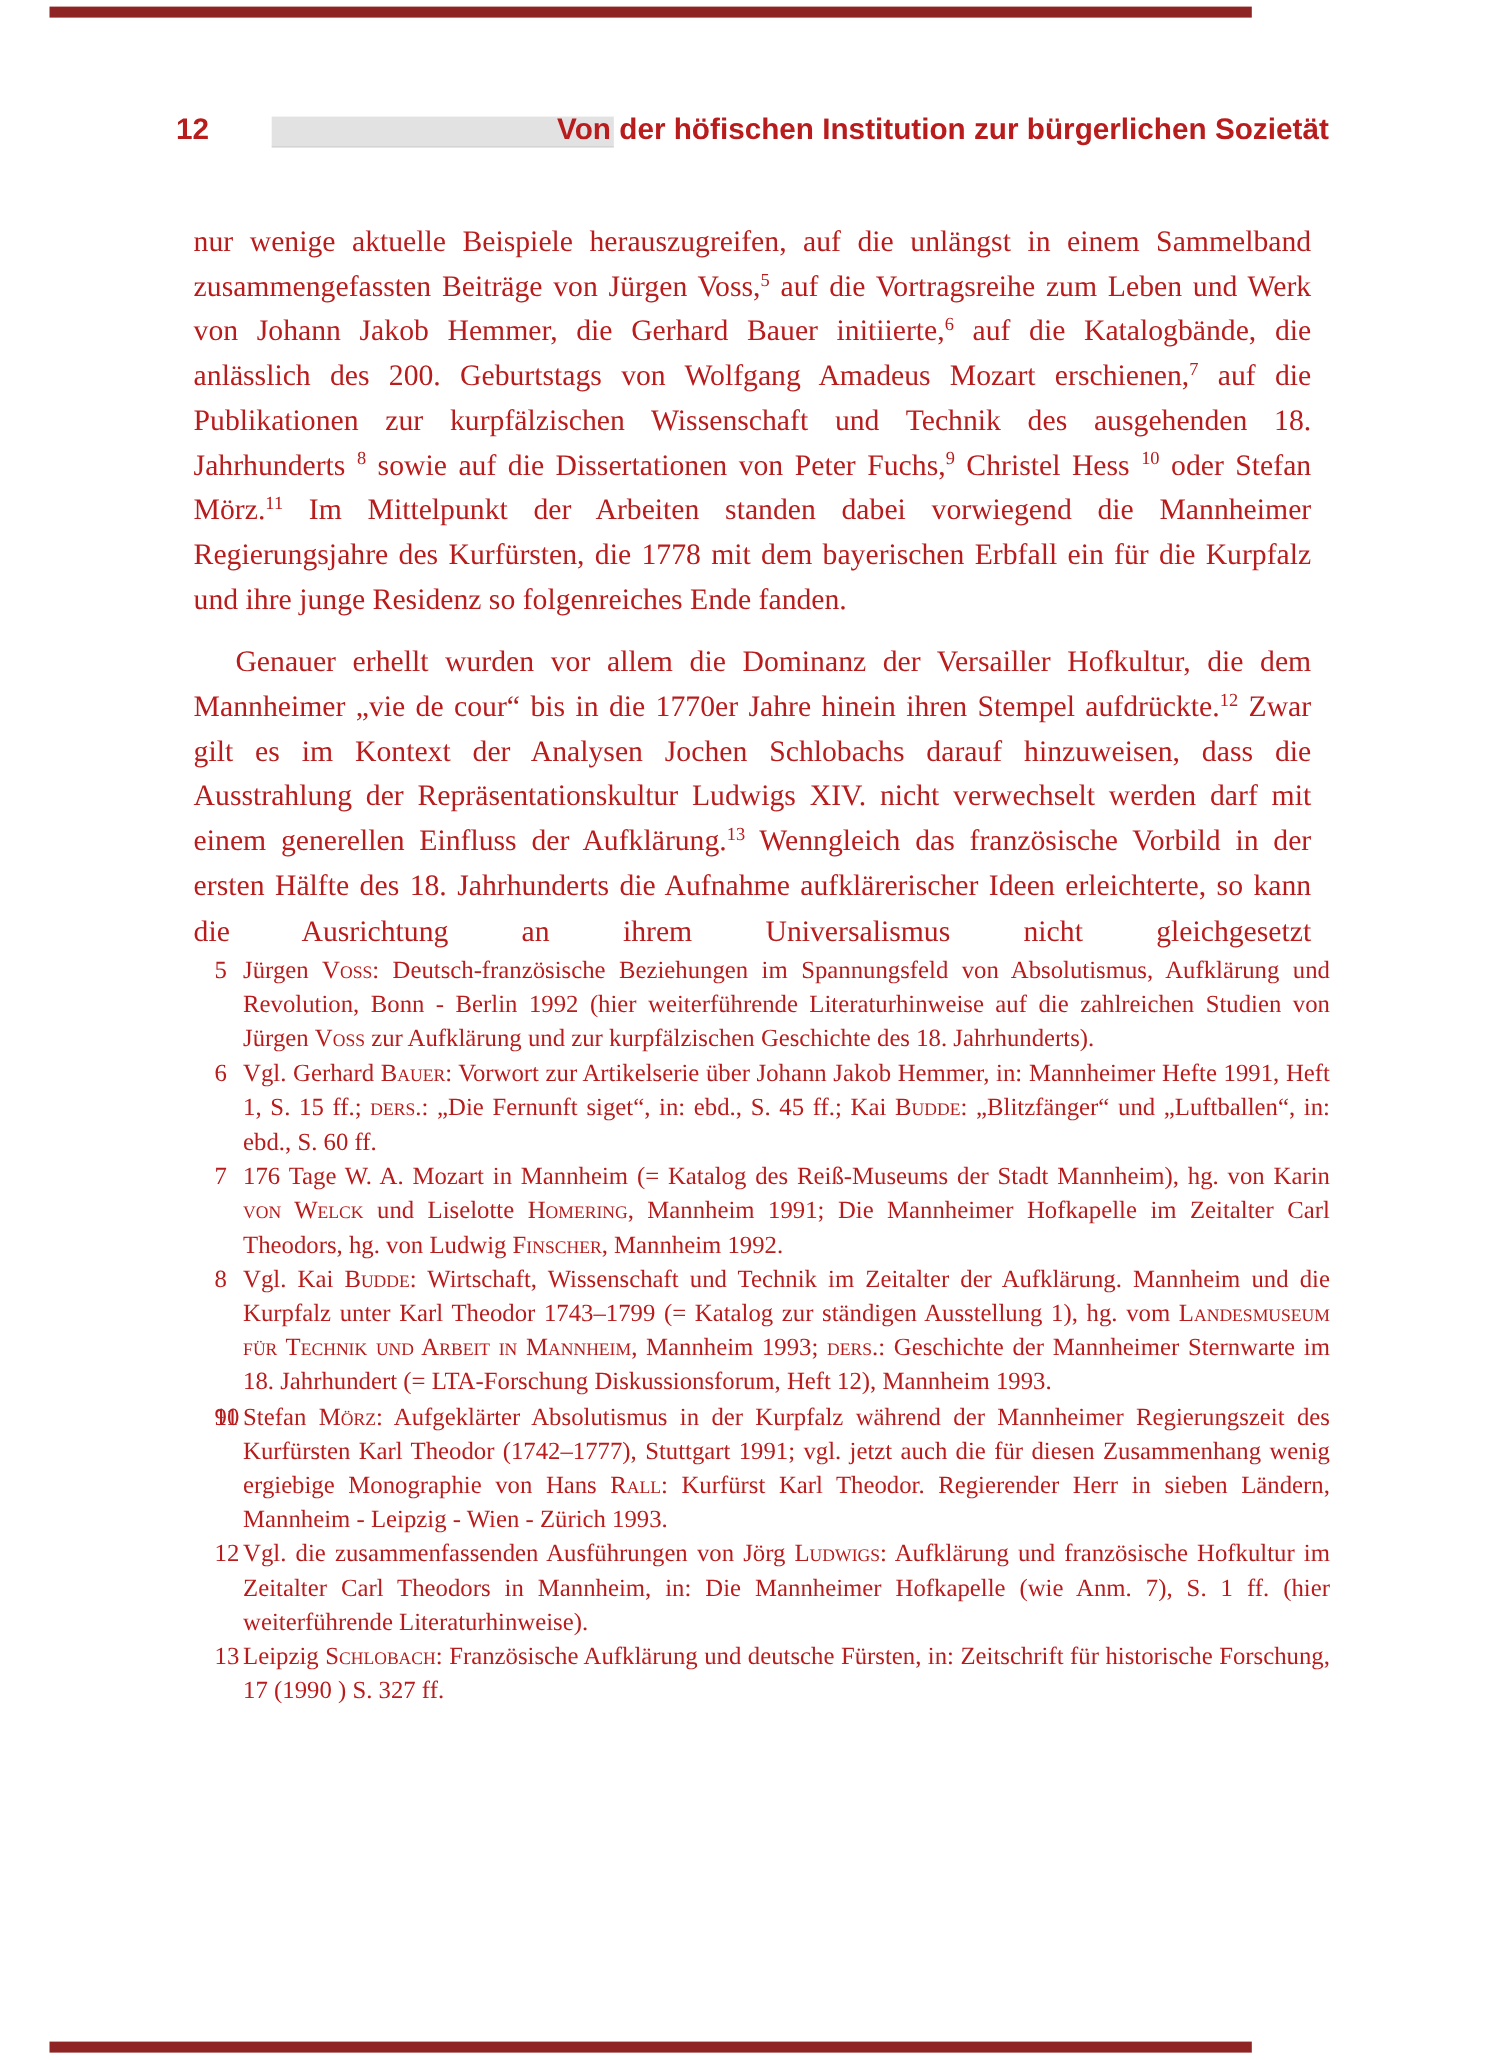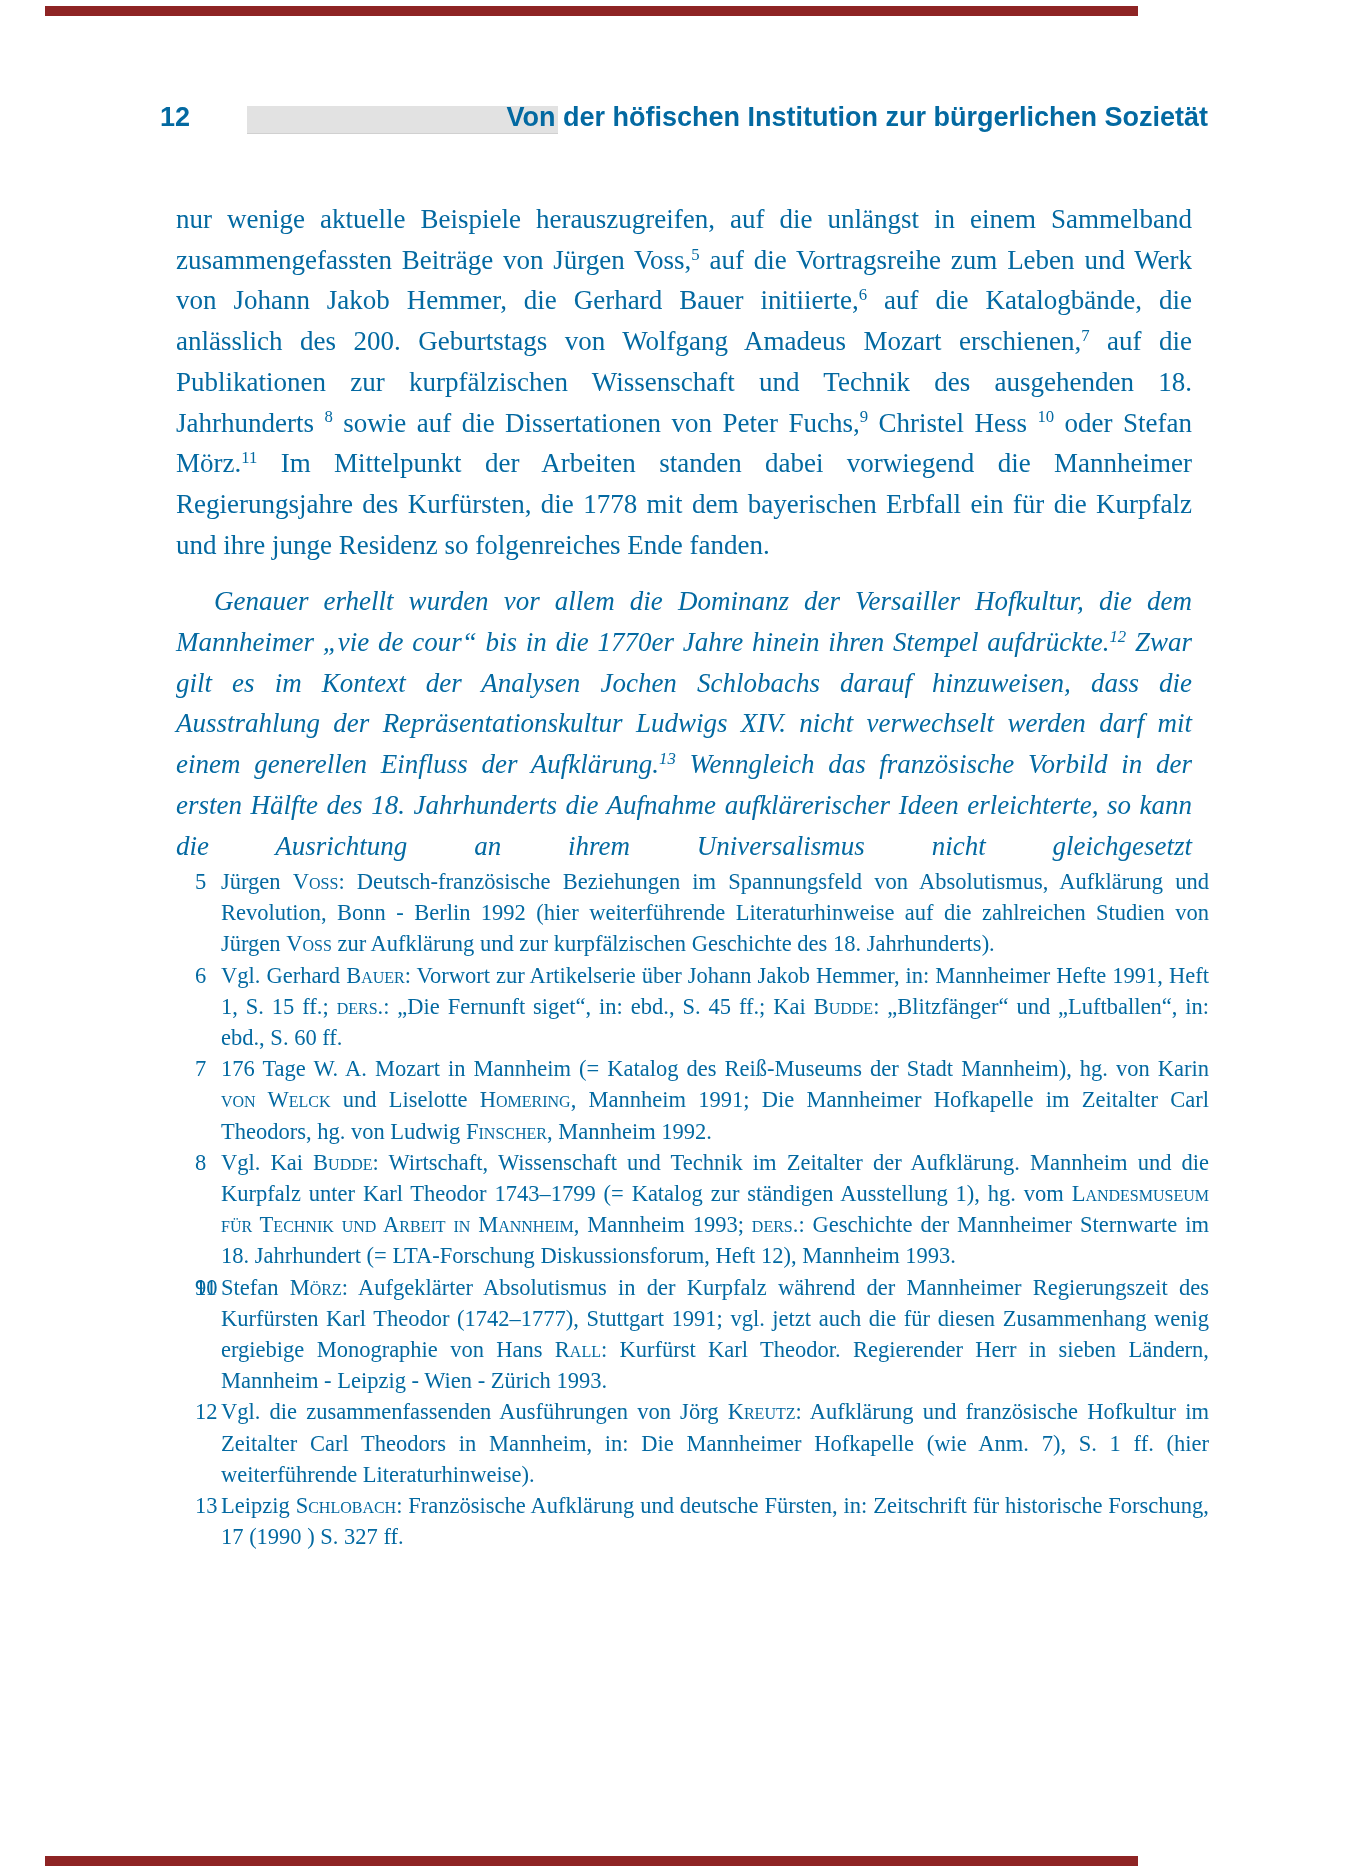--- a/index.html
+++ b/index.html
@@ -3,21 +3,21 @@
 <meta charset="utf-8">
 <style>
   html, body { margin: 0; padding: 0; background: #ffffff; }
   .page {
     position: relative;
     width: 1362px;
     height: 1873px;
     background: #ffffff;
     overflow: hidden;
     font-family: "Liberation Serif", serif;
-    color: #0369a1;
+    color: #b91c1c;
   }
   .scan-bar {
     position: absolute;
     left: 45px;
     width: 1093px;
     height: 10px;
   }
   .scan-bar.top { top: 6px; }
   .scan-bar.bottom { top: 1856px; }
 
@@ -47,21 +47,21 @@
   .body-text {
     position: absolute;
     top: 183px;
     left: 160px;
     width: 1048px;
     font-size: 27px;
     line-height: 40.7px;
     text-align: justify;
   }
   .body-text p { margin: 16px; padding: 0; }
-  .body-text p.indented { text-indent: 38px; text-align-last: justify; font-style: italic; }
+  .body-text p.indented { text-indent: 38px; text-align-last: justify; }
 
   sup.fnref {
     font-size: 0.62em;
     line-height: 0;
     vertical-align: baseline;
     position: relative;
     top: -0.55em;
   }
 
   .footnotes {
@@ -96,19 +96,19 @@
     </div>
 
   <div class="footnotes" id="footnotes">
       <div class="footnote"><span class="fn-num">5</span><span class="fn-text"><span>Jürgen </span><span class="sc">Voss</span><span>: Deutsch-französische Beziehungen im Spannungsfeld von Absolutismus, Aufklärung und Revolution, Bonn - Berlin 1992 (hier weiterführende Literaturhinweise auf die zahlreichen Studien von Jürgen </span><span class="sc">Voss</span><span> zur Aufklärung und zur kurpfälzischen Geschichte des 18. Jahrhunderts).</span></span></div>
       <div class="footnote"><span class="fn-num">6</span><span class="fn-text"><span>Vgl. Gerhard </span><span class="sc">Bauer</span><span>: Vorwort zur Artikelserie über Johann Jakob Hemmer, in: Mannheimer Hefte 1991, Heft 1, S. 15 ff.; </span><span class="sc">ders.</span><span>: „Die Fernunft siget“, in: ebd., S. 45 ff.; Kai </span><span class="sc">Budde</span><span>: „Blitzfänger“ und „Luftballen“, in: ebd., S. 60 ff.</span></span></div>
       <div class="footnote"><span class="fn-num">7</span><span class="fn-text"><span>176 Tage W. A. Mozart in Mannheim (= Katalog des Reiß-Museums der Stadt Mannheim), hg. von Karin </span><span class="sc">von Welck</span><span> und Liselotte </span><span class="sc">Homering</span><span>, Mannheim 1991; Die Mannheimer Hofkapelle im Zeitalter Carl Theodors, hg. von Ludwig </span><span class="sc">Finscher</span><span>, Mannheim 1992.</span></span></div>
       <div class="footnote"><span class="fn-num">8</span><span class="fn-text"><span>Vgl. Kai </span><span class="sc">Budde</span><span>: Wirtschaft, Wissenschaft und Technik im Zeitalter der Aufklärung. Mannheim und die Kurpfalz unter Karl Theodor 1743–1799 (= Katalog zur ständigen Ausstellung 1), hg. vom </span><span class="sc">Landesmuseum für Technik und Arbeit in Mannheim</span><span>, Mannheim 1993; </span><span class="sc">ders.</span><span>: Geschichte der Mannheimer Sternwarte im 18. Jahrhundert (= LTA-Forschung Diskussionsforum, Heft 12), Mannheim 1993.</span></span></div>
       <div class="footnote"><span class="fn-num">9</span></div>
       <div class="footnote"><span class="fn-num">10</span></div>
       <div class="footnote"><span class="fn-num">11</span><span class="fn-text"><span>Stefan </span><span class="sc">Mörz</span><span>: Aufgeklärter Absolutismus in der Kurpfalz während der Mannheimer Regierungszeit des Kurfürsten Karl Theodor (1742–1777), Stuttgart 1991; vgl. jetzt auch die für diesen Zusammenhang wenig ergiebige Monographie von Hans </span><span class="sc">Rall</span><span>: Kurfürst Karl Theodor. Regierender Herr in sieben Ländern, Mannheim - Leipzig - Wien - Zürich 1993.</span></span></div>
-      <div class="footnote"><span class="fn-num">12</span><span class="fn-text"><span>Vgl. die zusammenfassenden Ausführungen von Jörg </span><span class="sc">Kreutz</span><span>: Aufklärung und französische Hofkultur im Zeitalter Carl Theodors in Mannheim, in: Die Mannheimer Hofkapelle (wie Anm. 7), S. 1 ff. (hier weiterführende Literaturhinweise).</span></span></div>
+      <div class="footnote"><span class="fn-num">12</span><span class="fn-text"><span>Vgl. die zusammenfassenden Ausführungen von Jörg </span><span class="sc">Ludwigs</span><span>: Aufklärung und französische Hofkultur im Zeitalter Carl Theodors in Mannheim, in: Die Mannheimer Hofkapelle (wie Anm. 7), S. 1 ff. (hier weiterführende Literaturhinweise).</span></span></div>
       <div class="footnote"><span class="fn-num">13</span><span class="fn-text"><span>Leipzig </span><span class="sc">Schlobach</span><span>: Französische Aufklärung und deutsche Fürsten, in: Zeitschrift für historische Forschung, 17 (1990 ) S. 327 ff.</span></span></div>
     </div>
 
   <div class="scan-bar bottom" style="background: rgb(142, 36, 36);"></div>
 
 </div>
 
 </body></html>

